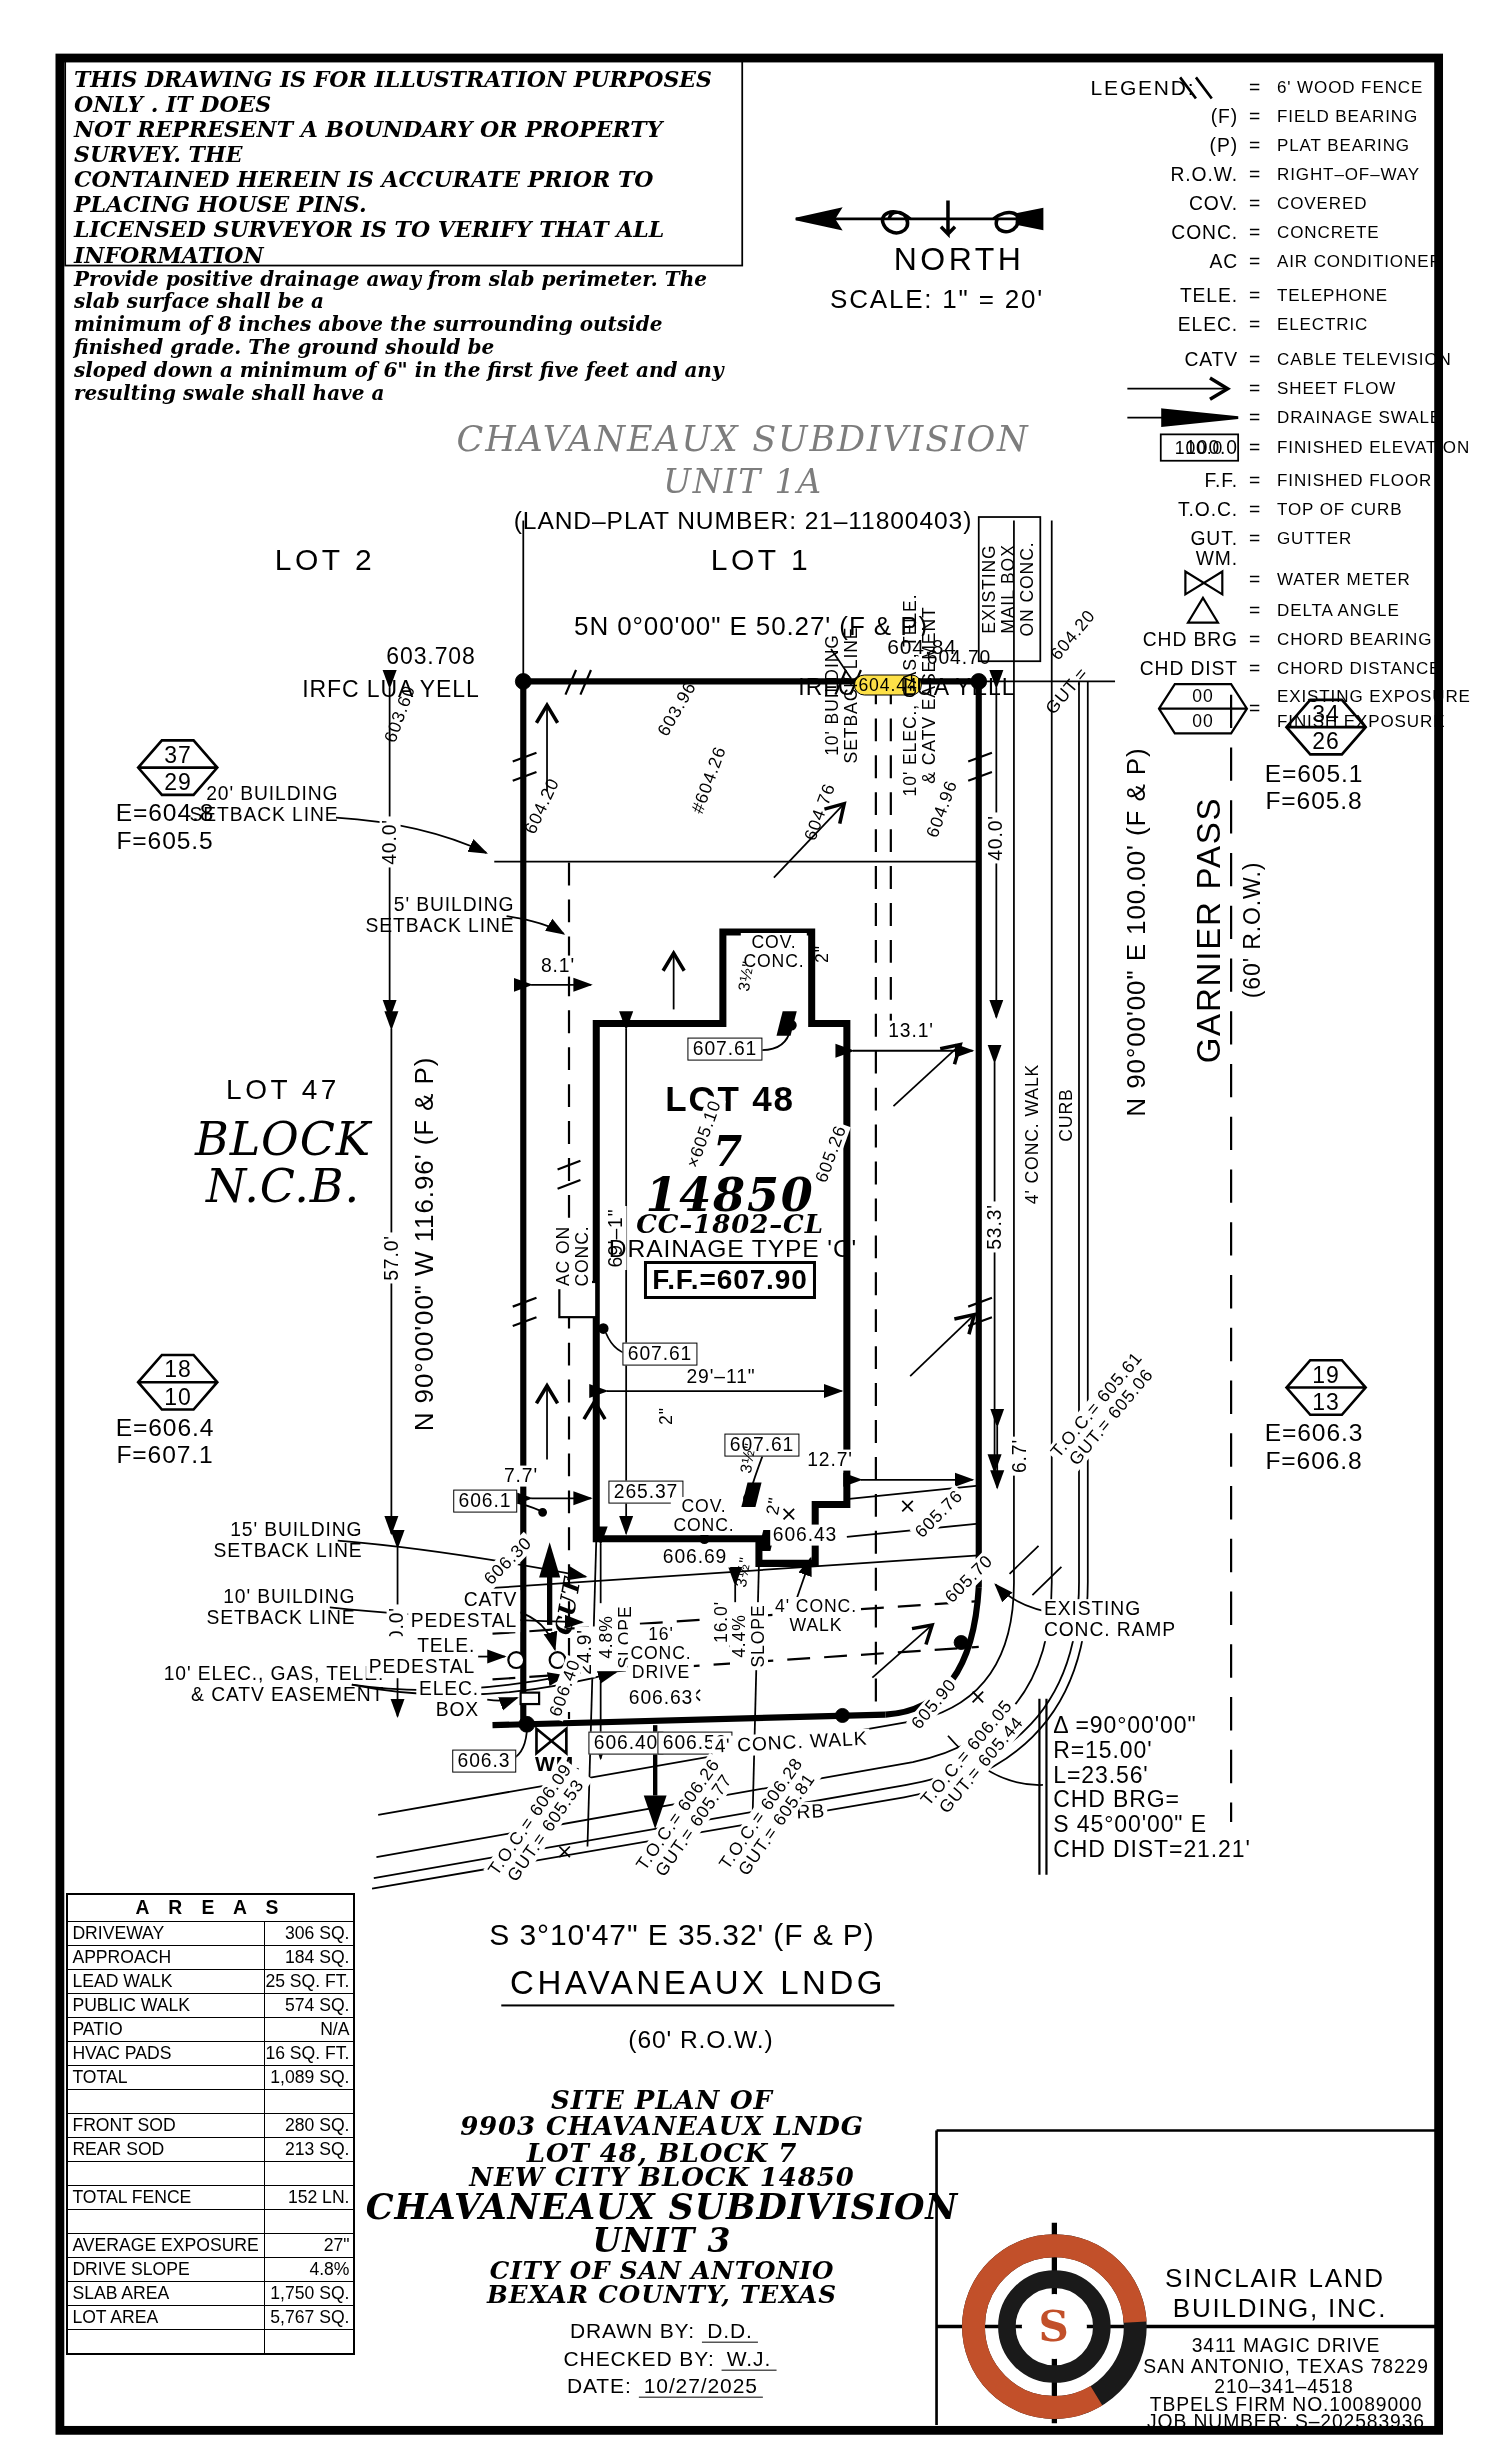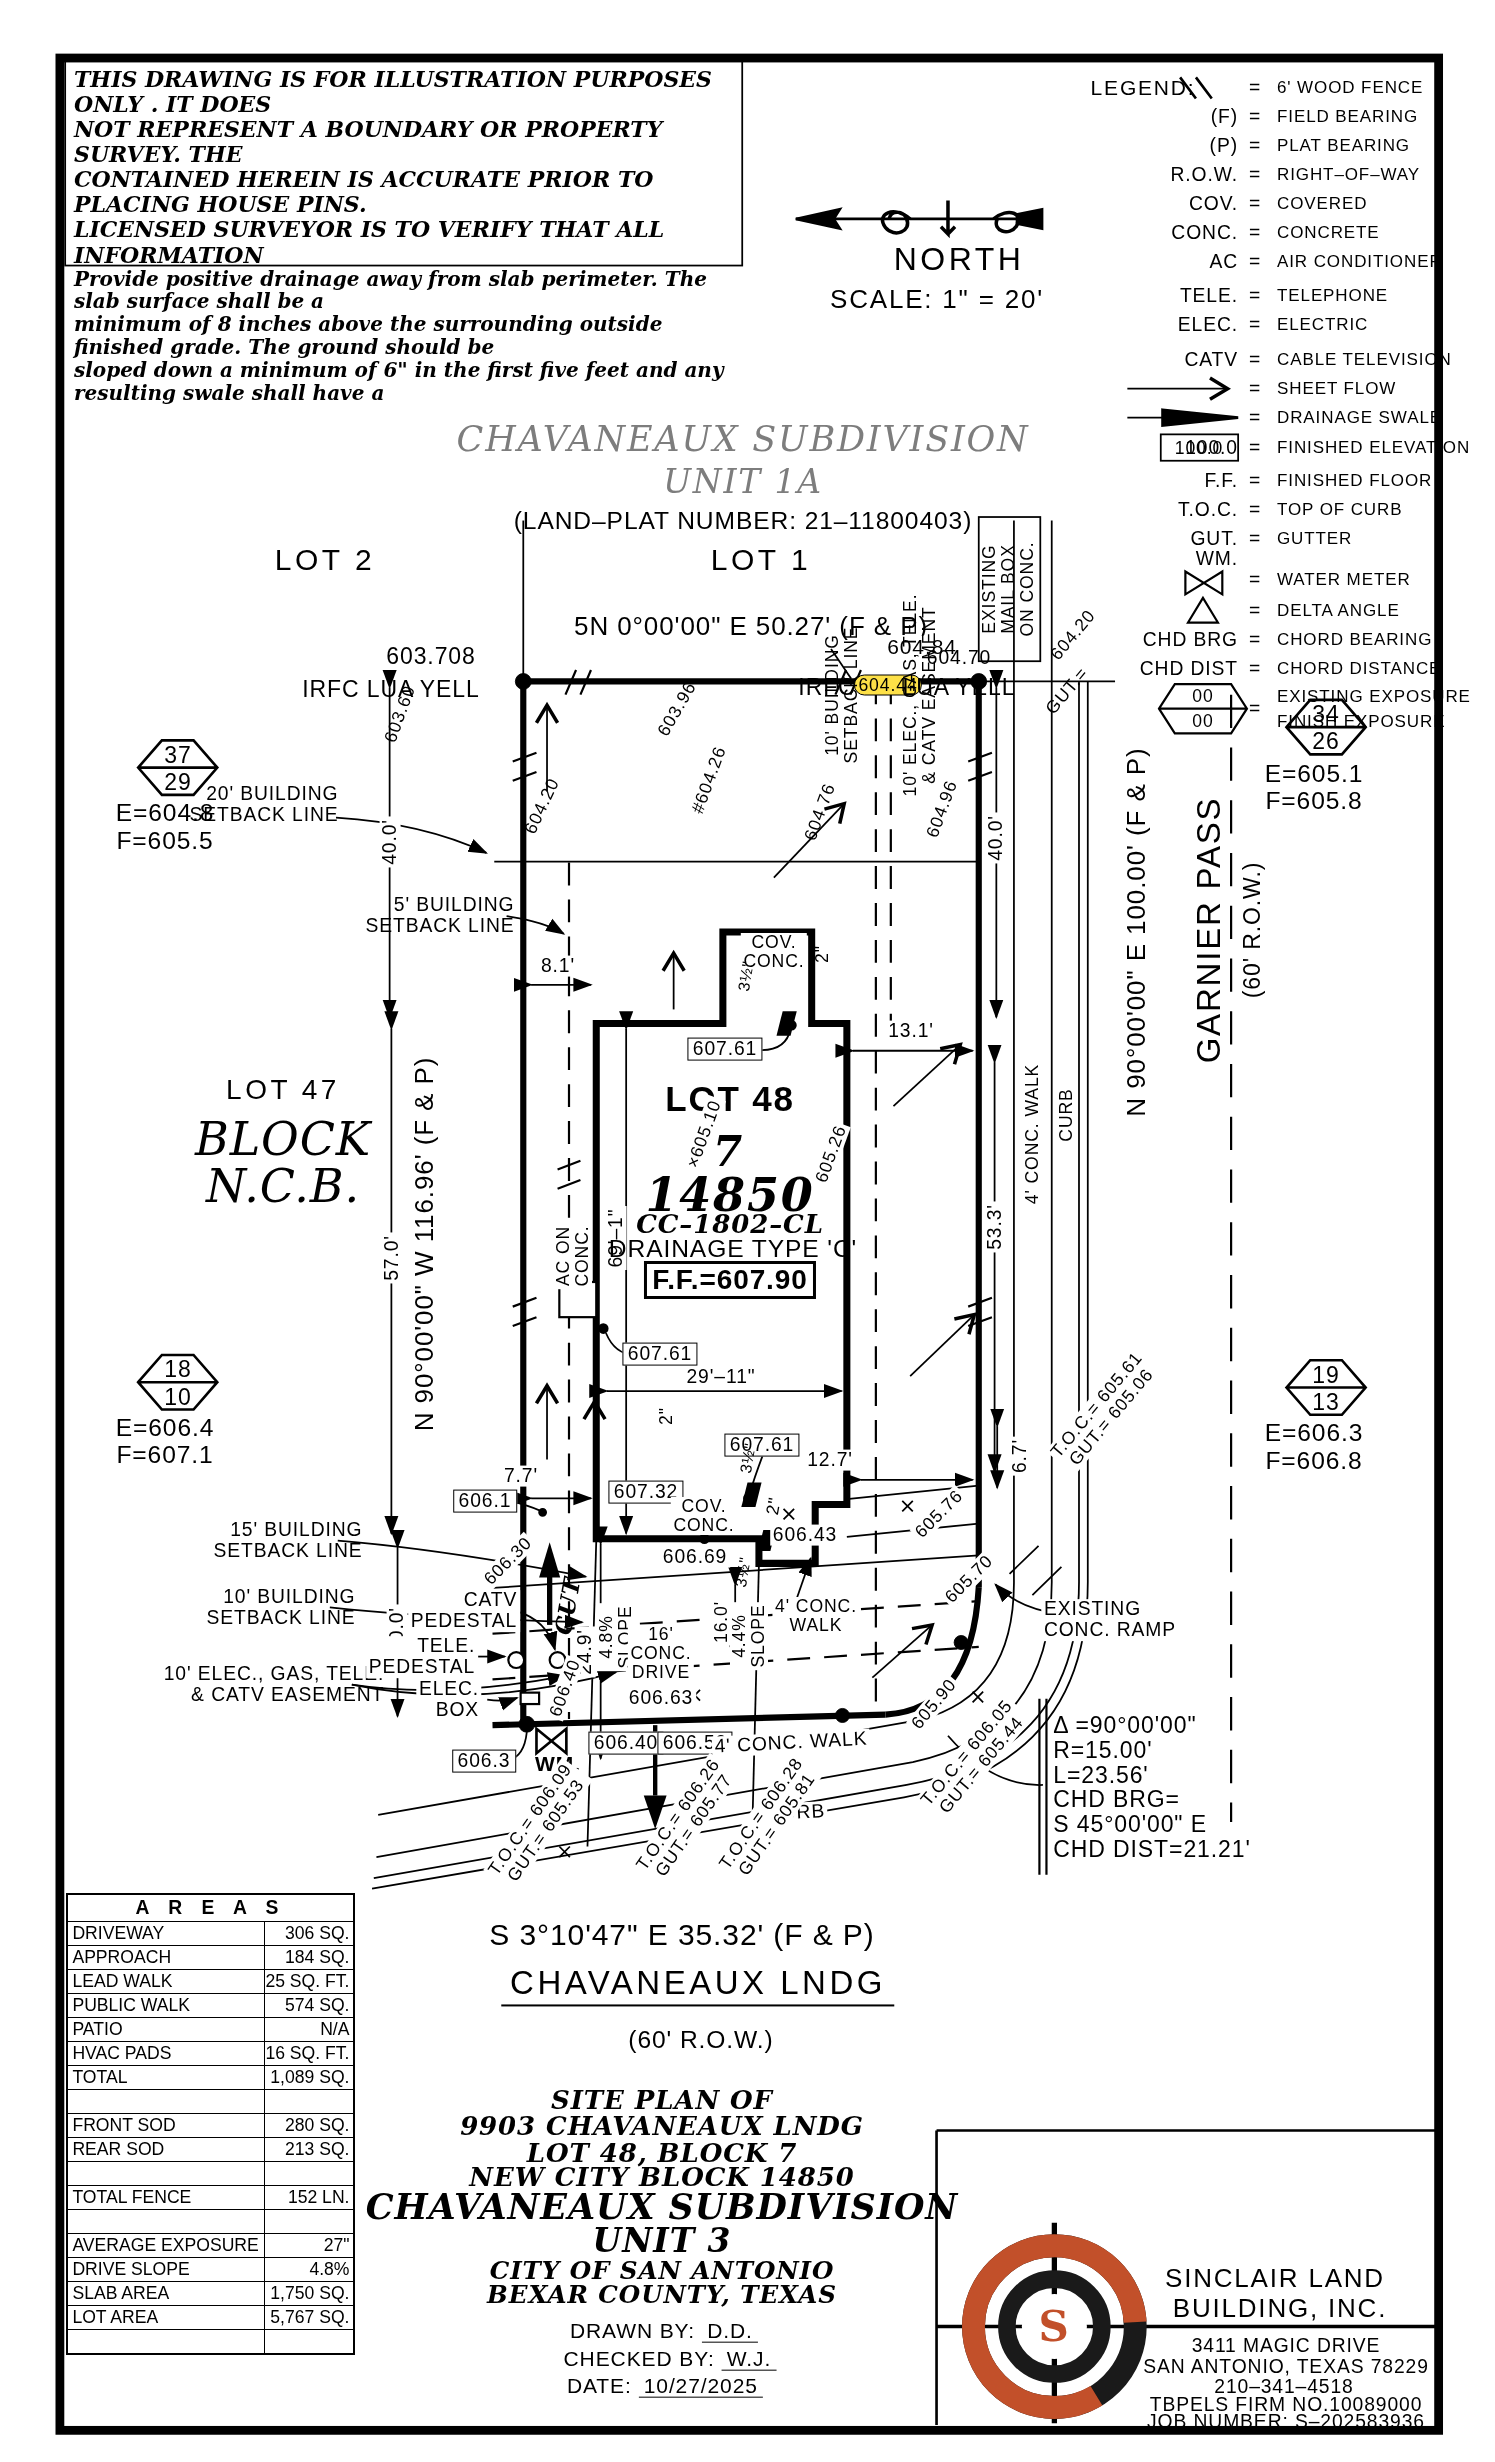--- a/index.html
+++ b/index.html
@@ -425,21 +425,21 @@
 <div class="L s40 b sp2" style="left:730px;top:1099px">LOT 48</div>
 <div class="L s48 ser b" style="left:728px;top:1152px">7</div>
 <div class="L s20 r70 h" style="left:704px;top:1134px">×605.10</div>
 <div class="L s20 r70 h" style="left:831px;top:1154px">605.26</div>
 <div class="L s44 ser b sp2" style="left:730px;top:1196px">14850</div>
 <div class="L s30 ser b" style="left:730px;top:1224px">CC–1802–CL</div>
 <div class="L s28" style="left:733px;top:1249px">DRAINAGE TYPE 'C'</div>
 <div class="L bxb" style="left:730px;top:1280px">F.F.=607.90</div>
 <div class="L bx" style="left:660px;top:1354px">607.61</div>
 <div class="L bx" style="left:762px;top:1445px">607.61</div>
-<div class="L bx" style="left:646px;top:1492px">607.32</div>
+<div class="L bx" style="left:646px;top:1492px">265.37</div>
 <div class="L s22 h" style="left:695px;top:1557px">606.69</div>
 <div class="L s22 h" style="left:805px;top:1535px">606.43</div>
 <div class="L s20 r90 col h" style="left:573px;top:1256px">
   <span>AC ON</span>
   <span>CONC.</span>
 </div>
 <div class="L col s20 h" style="left:774px;top:952px">
   <span>COV.</span>
   <span>CONC.</span>
 </div>

